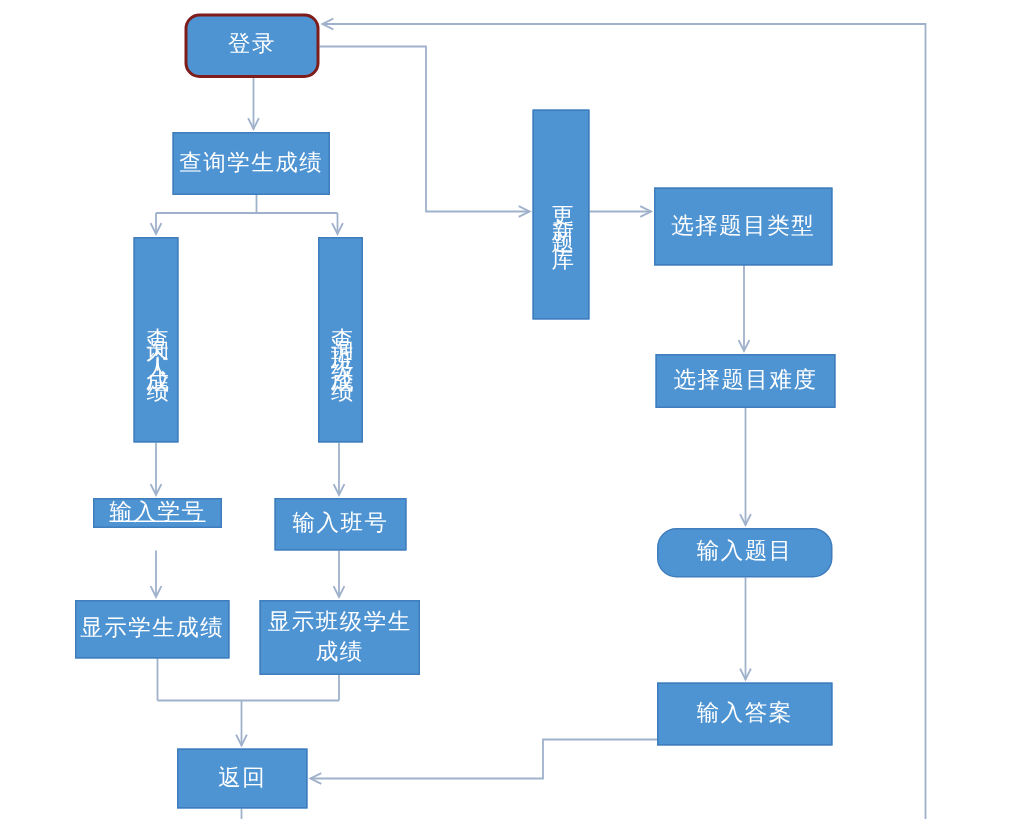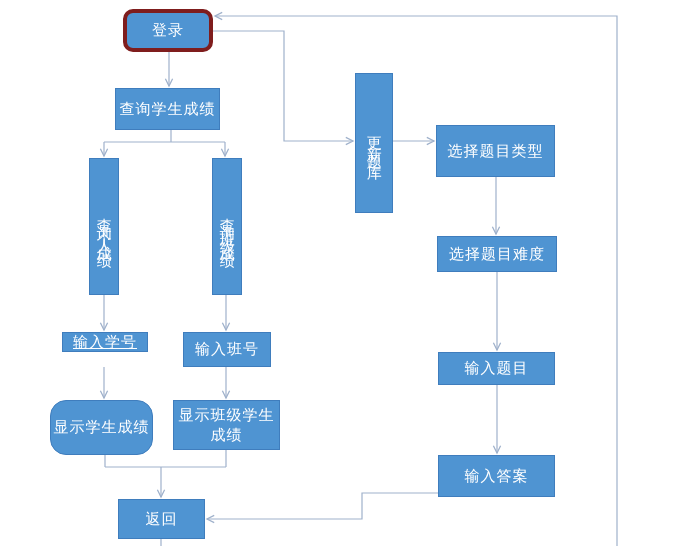--- a/index.html
+++ b/index.html
@@ -30,21 +30,21 @@
     background: #4f94d2;
     border: 1px solid #3f7dbd;
     color: #ffffff;
     font-size: 15px;
     letter-spacing: 1px;
     line-height: 1.35;
     box-sizing: border-box;
   }
   .node.rounded {
     border-radius: 10px;
-    border: 4px solid #7f1d1d;
+    border: 2px solid #7f1d1d;
   }
   .node.vertical .label {
     writing-mode: vertical-rl;
     text-orientation: upright;
     letter-spacing: 7px;
   }
   .node.vertical-wide .label {
     writing-mode: vertical-rl;
     text-orientation: upright;
     letter-spacing: 9px;
@@ -105,21 +105,21 @@
   </div>
 
   <div class="node" style="left:62px; top:332px; width:86px; height:20px;text-decoration:underline;">
     <span class="label">输入学号</span>
   </div>
 
   <div class="node" style="left:183px; top:332px; width:88px; height:35px;">
     <span class="label">输入班号</span>
   </div>
 
-  <div class="node" style="left:50px; top:400px; width:103px; height:55px;border-radius:16px;">
+  <div class="node" style="left:50px; top:400px; width:103px; height:39px;">
     <span class="label">显示学生成绩</span>
   </div>
 
   <div class="node two-line" style="left:173px; top:400px; width:107px; height:50px;">
     <span class="label">显示班级学生成绩</span>
   </div>
 
   <div class="node" style="left:118px; top:499px; width:87px; height:40px;">
     <span class="label">返回</span>
   </div>
@@ -129,21 +129,21 @@
   </div>
 
   <div class="node" style="left:436px; top:125px; width:119px; height:52px;">
     <span class="label">选择题目类型</span>
   </div>
 
   <div class="node" style="left:437px; top:236px; width:120px; height:36px;">
     <span class="label">选择题目难度</span>
   </div>
 
-  <div class="node" style="left:438px; top:352px; width:117px; height:33px;">
+  <div class="node" style="left:438px; top:352px; width:117px; height:33px;border-radius:13px;">
     <span class="label">输入题目</span>
   </div>
 
   <div class="node" style="left:438px; top:455px; width:117px; height:42px;">
     <span class="label">输入答案</span>
   </div>
 
 </div>
 
 </body></html>

